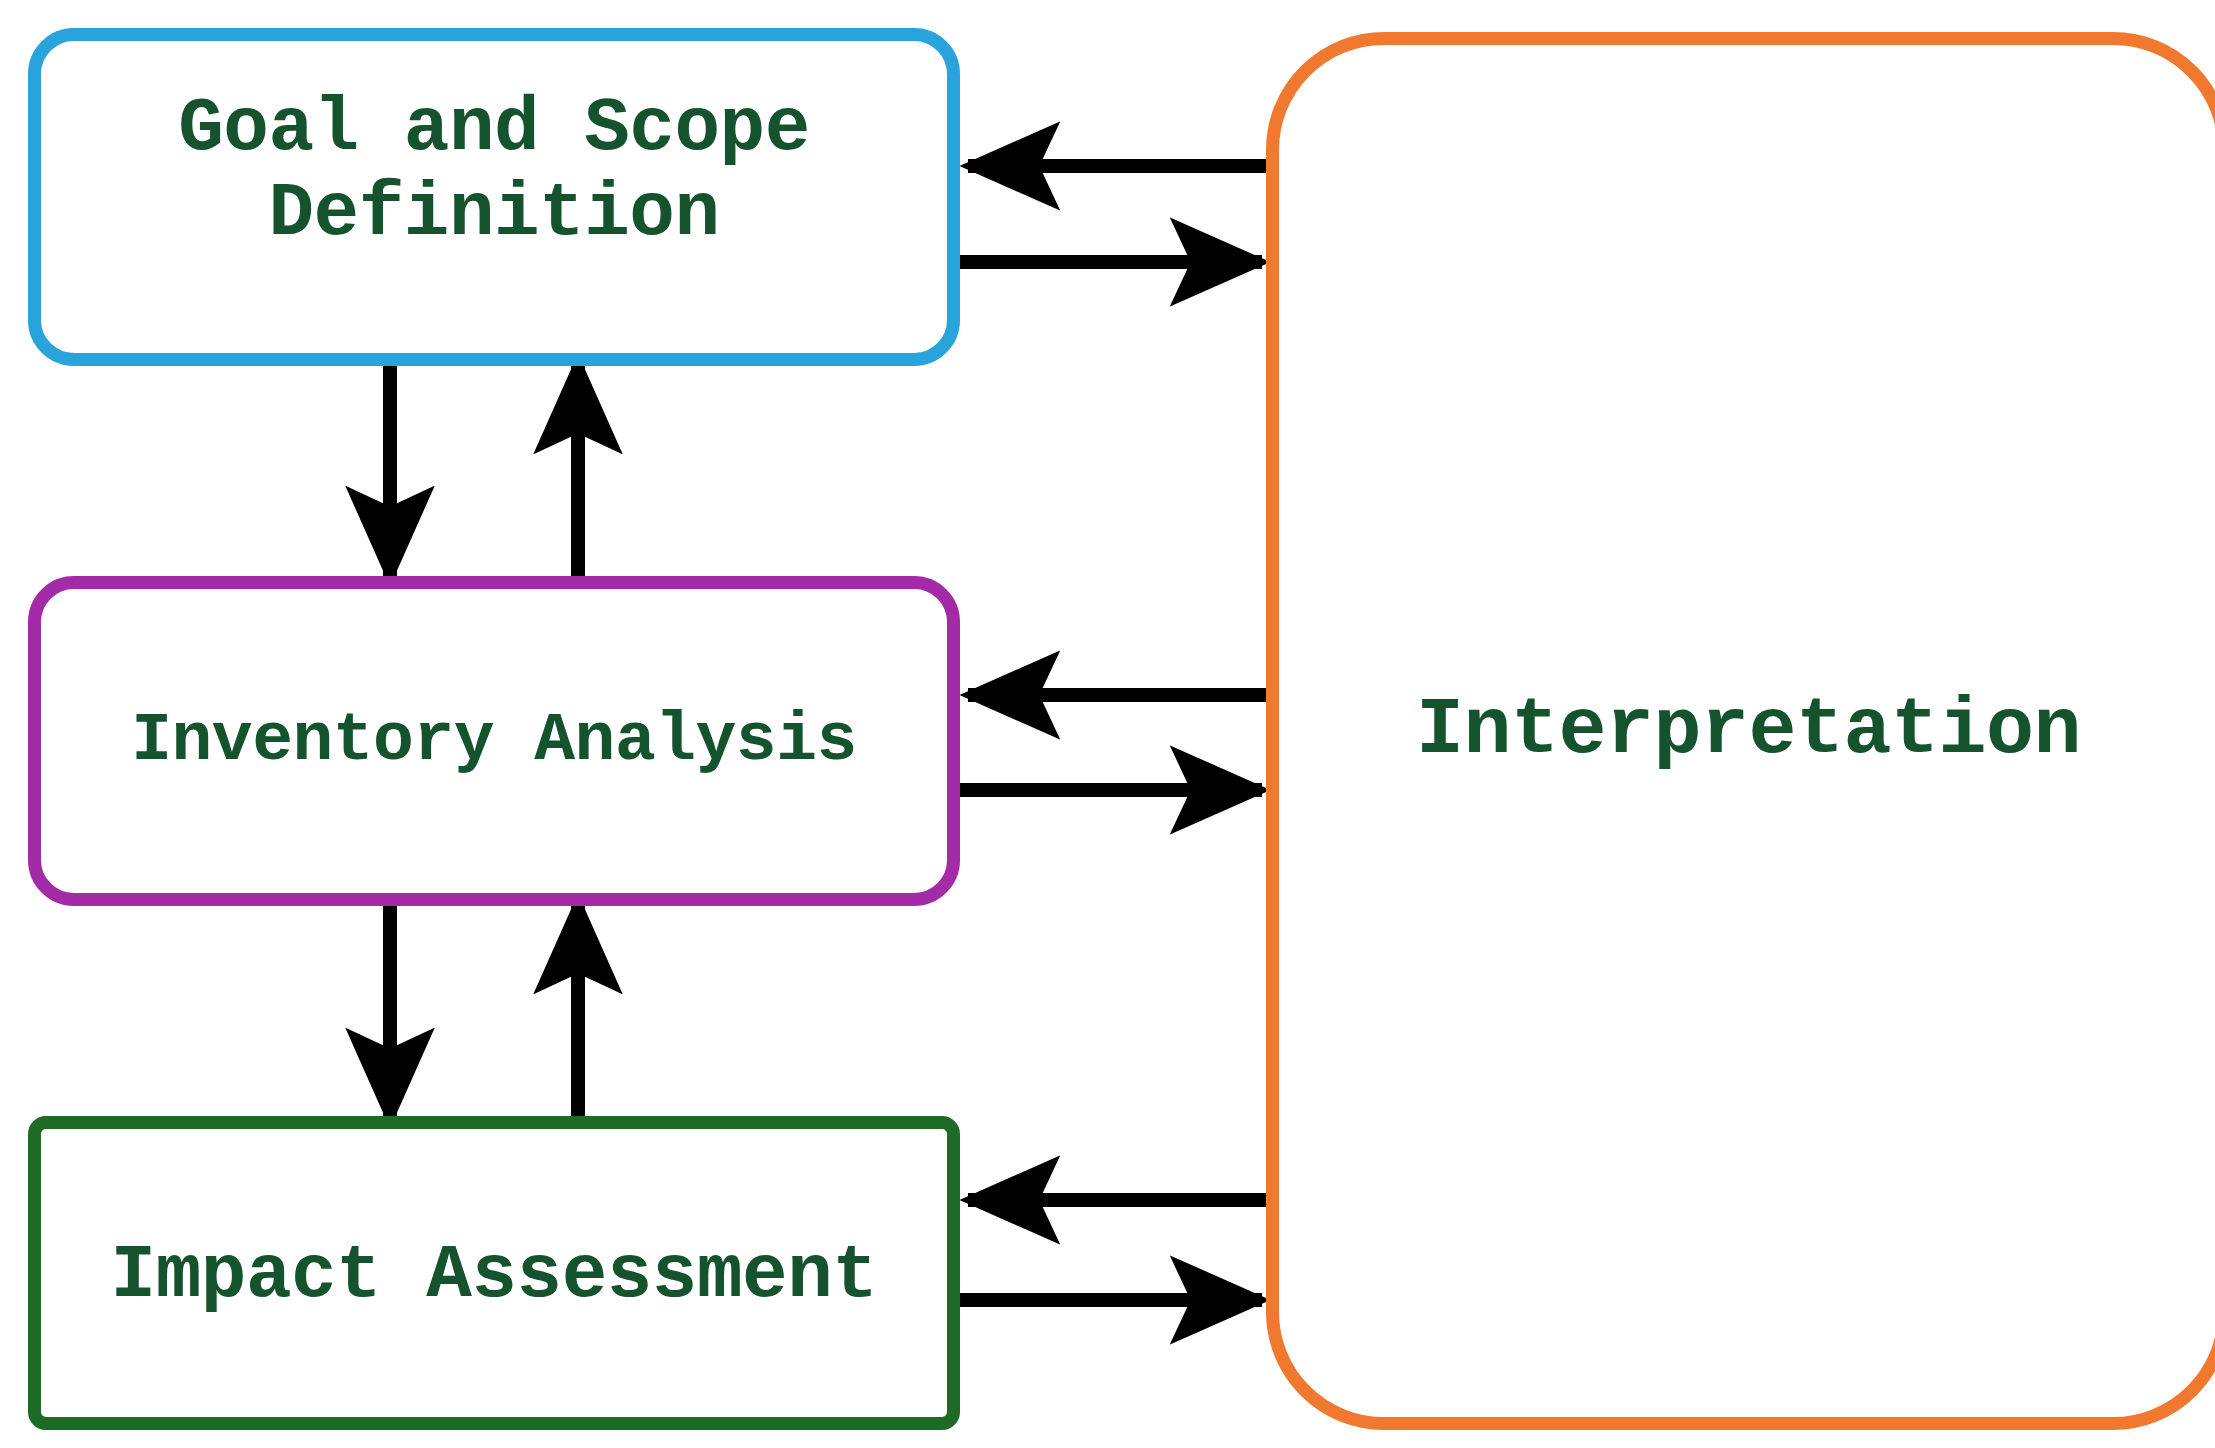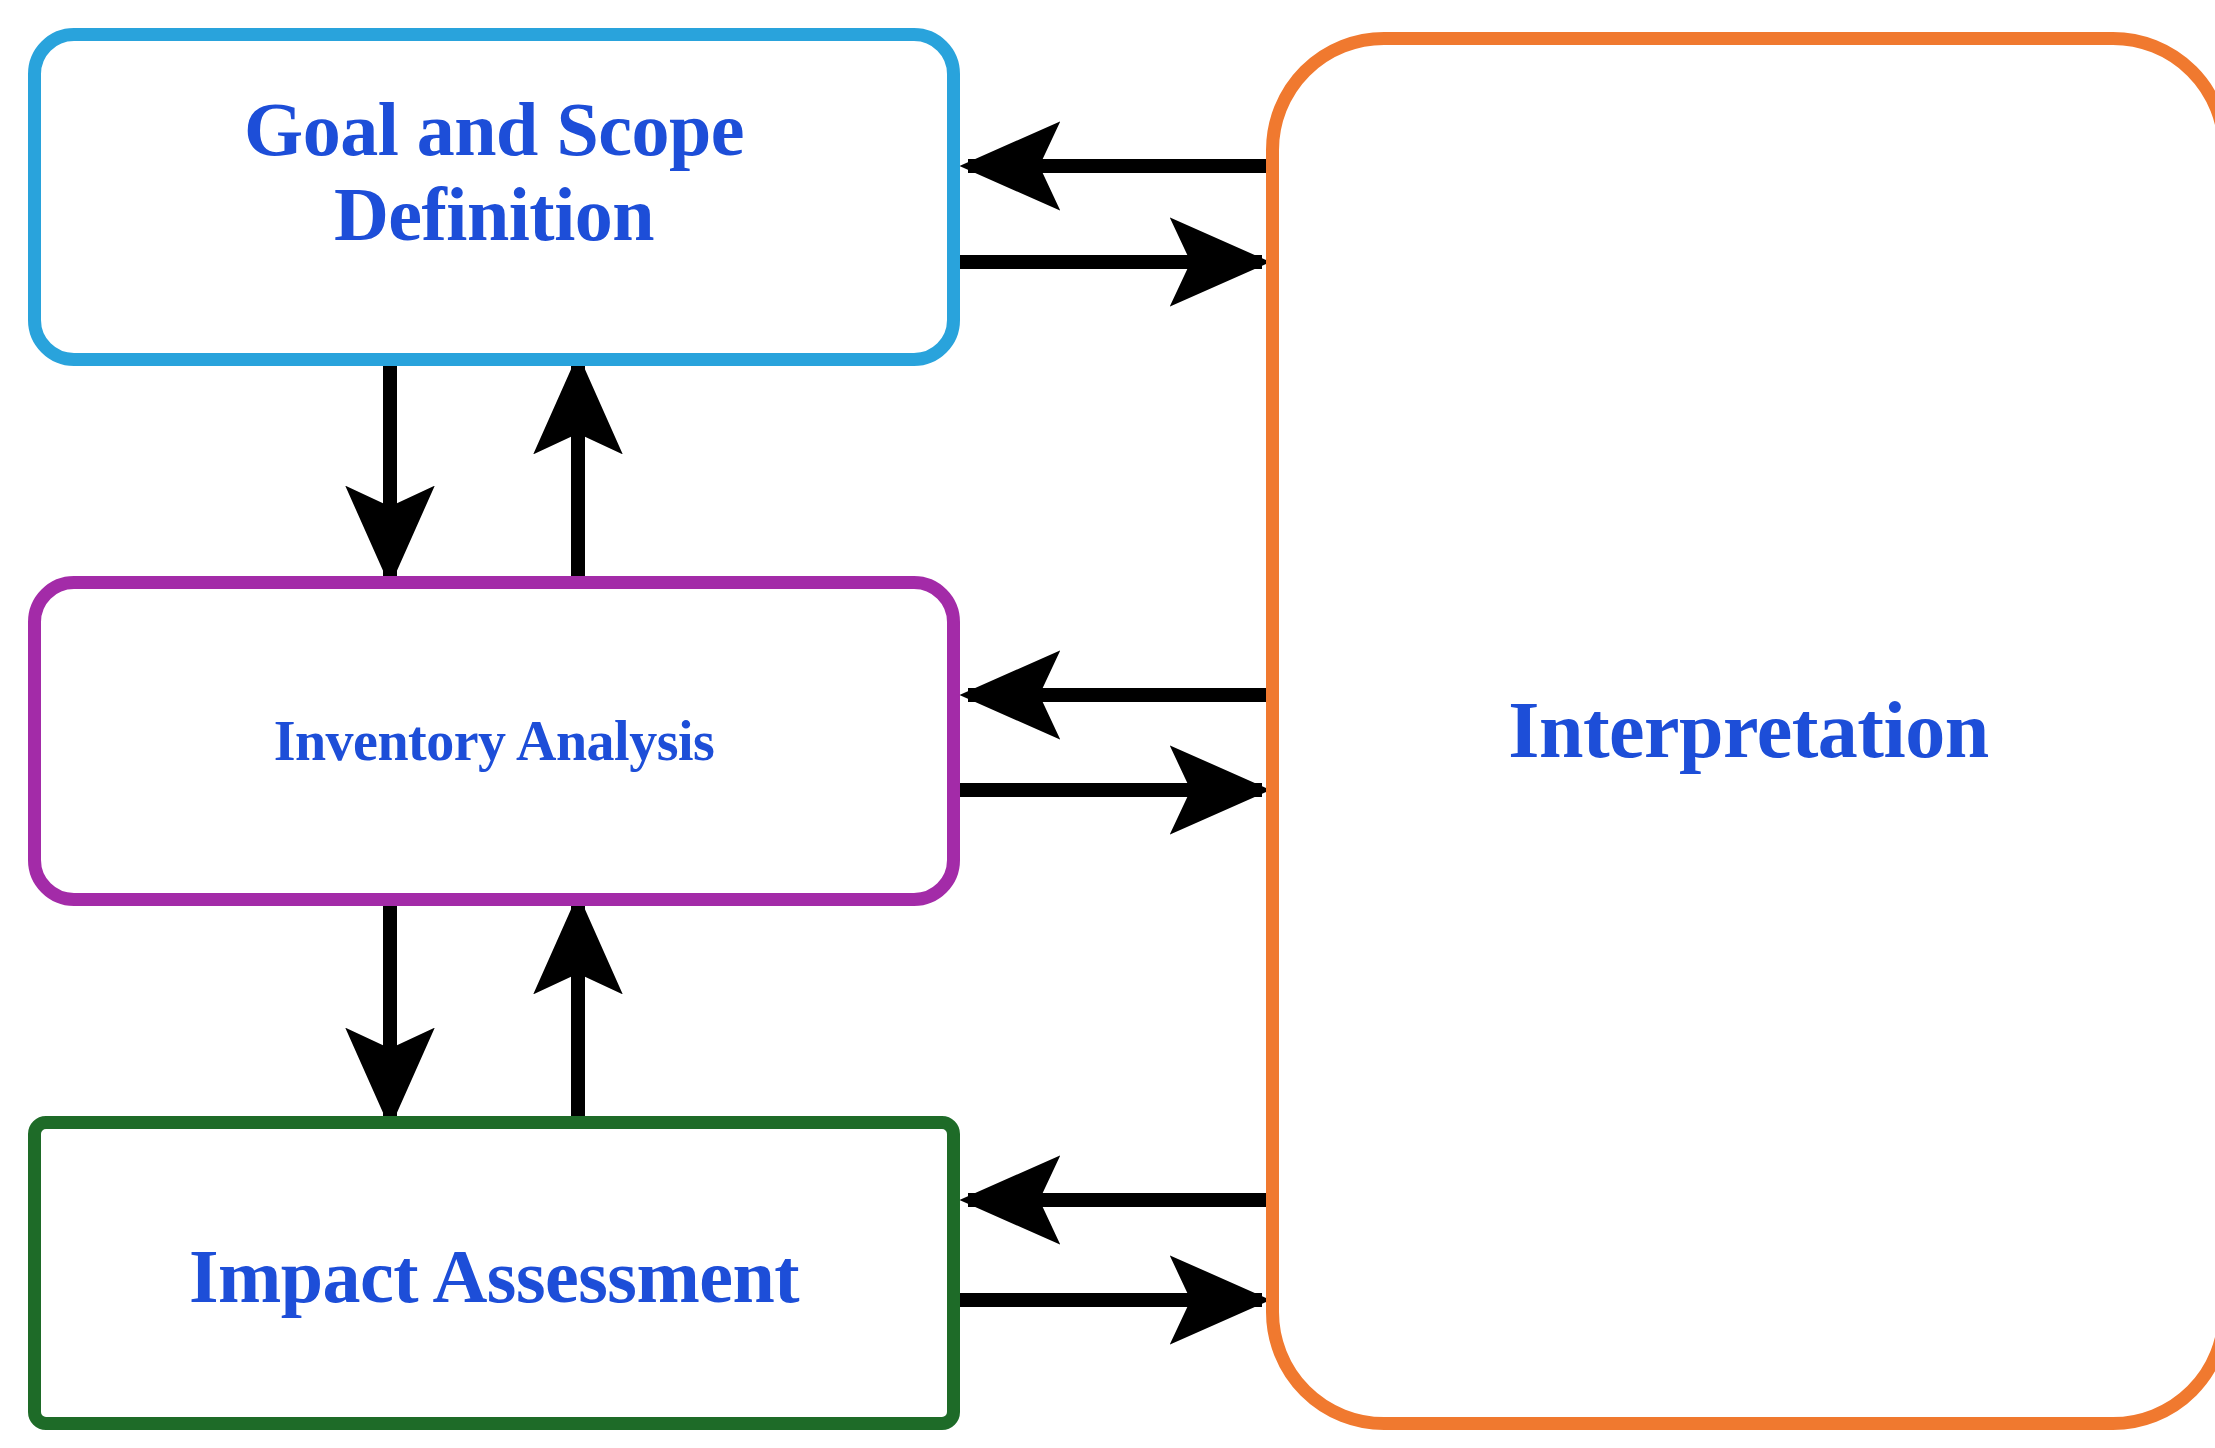--- a/index.html
+++ b/index.html
@@ -27,23 +27,23 @@
   .node-box {
     position: absolute;
     box-sizing: border-box;
     background: #ffffff;
     display: flex;
     align-items: center;
     justify-content: center;
     text-align: center;
   }
   .node-label {
-    font-family: Liberation Serif, serif;
+    font-family: Liberation Mono, monospace;
     font-weight: bold;
-    color: #1d4ed8;
+    color: #14532d;
     line-height: 1.12;
     letter-spacing: -0.5px;
     white-space: pre-line;
   }
 
   
   #node-goal-scope {
     left: 28px;
     top: 28px;
     width: 932px;
@@ -60,21 +60,21 @@
   
   #node-inventory {
     left: 28px;
     top: 576px;
     width: 932px;
     height: 330px;
     border: 13px solid #A32BA8;
     border-radius: 46px;
   }
   #node-inventory .node-label {
-    font-size: 56px;
+    font-size: 68px;
   }
 
   
   #node-impact {
     left: 28px;
     top: 1116px;
     width: 932px;
     height: 314px;
     border: 13px solid #1E6B28;
     border-radius: 18px;

